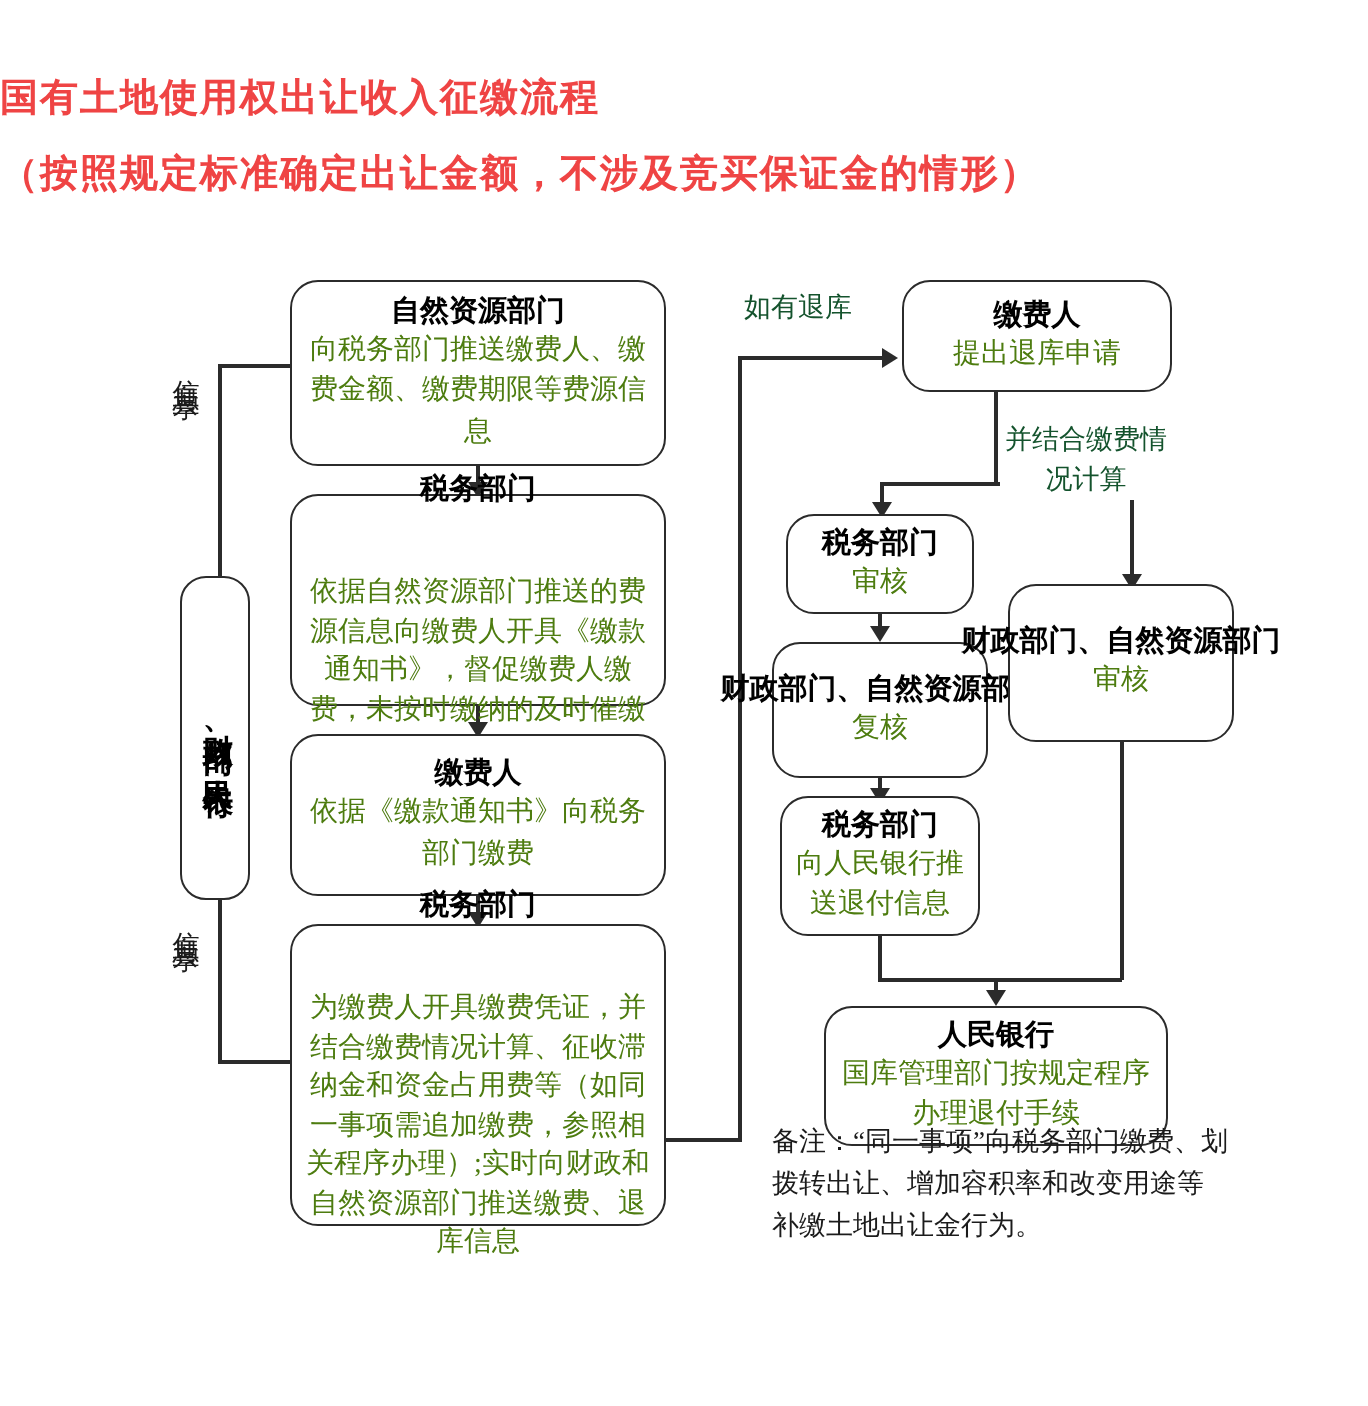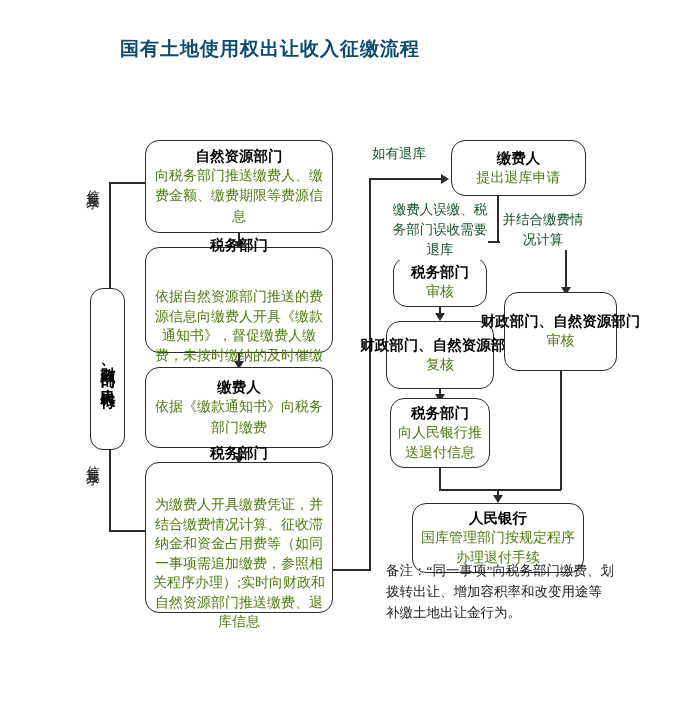--- a/index.html
+++ b/index.html
@@ -18,23 +18,23 @@
     height: 703px;
     background: #ffffff;
     overflow: hidden;
   }
 
   
   .title {
     position: absolute;
     left: 0;
     width: 540px;
-    text-align: center;
+    text-align: left;
     font-weight: bold;
-    color: #0c4a6e;
+    color: #ef4444;
     letter-spacing: 1px;
   }
   #title-main {
     top: 36px;
     font-size: 19px;
   }
   #title-sub {
     top: 74px;
     font-size: 19px;
   }
@@ -150,20 +150,21 @@
     border-left: 8px solid #2b2b2b;
     z-index: 2;
   }
 </style>
 </head>
 <body>
 
 <div id="canvas">
 
   <div class="title" id="title-main">国有土地使用权出让收入征缴流程</div>
+  <div class="title" id="title-sub">（按照规定标准确定出让金额，不涉及竞买保证金的情形）</div>
 
   <div class="ln lnh" style="left:109px; top:182px; width:38px;"></div>
 
   <div class="ln lnv" style="left:109px; top:182px; height:108px;"></div>
 
   <div class="ln lnv" style="left:109px; top:449px; height:82px;"></div>
 
   <div class="ln lnh" style="left:109px; top:530px; width:38px;"></div>
 
   <div class="ln lnv" style="left:238px; top:233px; height:14px;"></div>
@@ -219,21 +220,20 @@
     <div class="bd">提出退库申请</div>
   </div>
 
   <div class="ln lnv" style="left:497px; top:196px; height:46px;"></div>
   <div class="ln lnh" style="left:440px; top:241px; width:126px;"></div>
   <div class="ln lnv" style="left:440px; top:241px; height:16px;"></div>
   <div class="arrow-d" style="left:436px; top:251px;"></div>
   <div class="ln lnv" style="left:565px; top:241px; height:51px;"></div>
   <div class="arrow-d" style="left:561px; top:287px;"></div>
 
-  <div class="label" style="left:392px; top:200px; width:96px;">缴费人误缴、税务部门误收需要退库</div>
   <div class="label" style="left:500px; top:210px; width:86px;">并结合缴费情况计算</div>
 
   <div class="box" style="left:393px; top:257px; width:94px; height:50px;">
     <div class="bt">税务部门</div>
     <div class="bd">审核</div>
   </div>
 
   <div class="ln lnv" style="left:439px; top:307px; height:11px;"></div>
   <div class="arrow-d" style="left:435px; top:313px;"></div>
 

